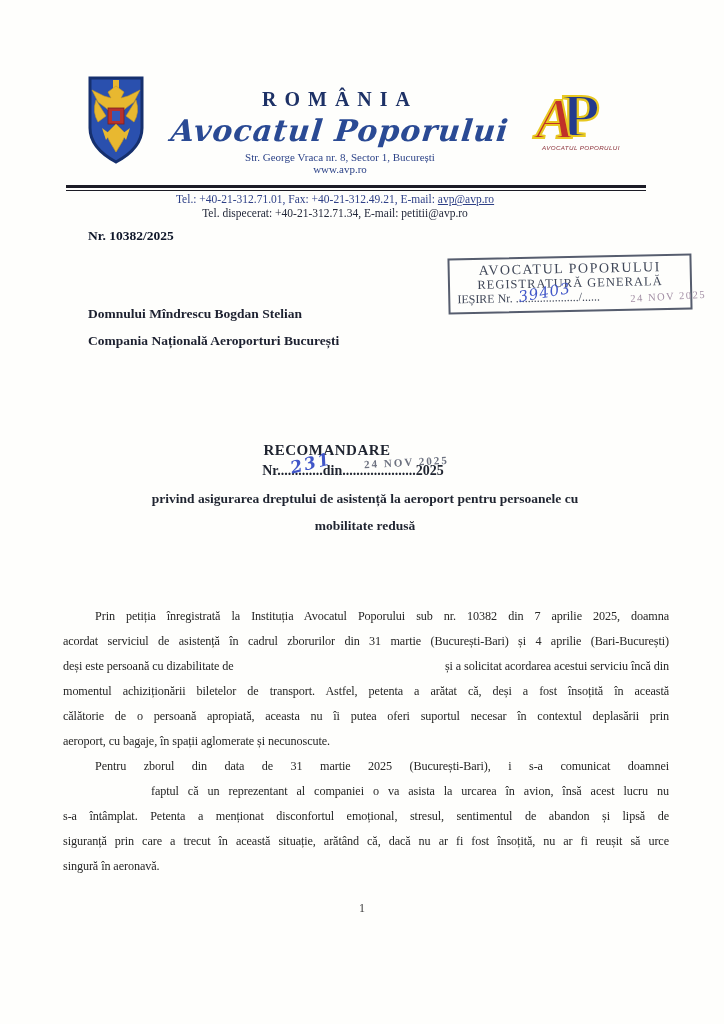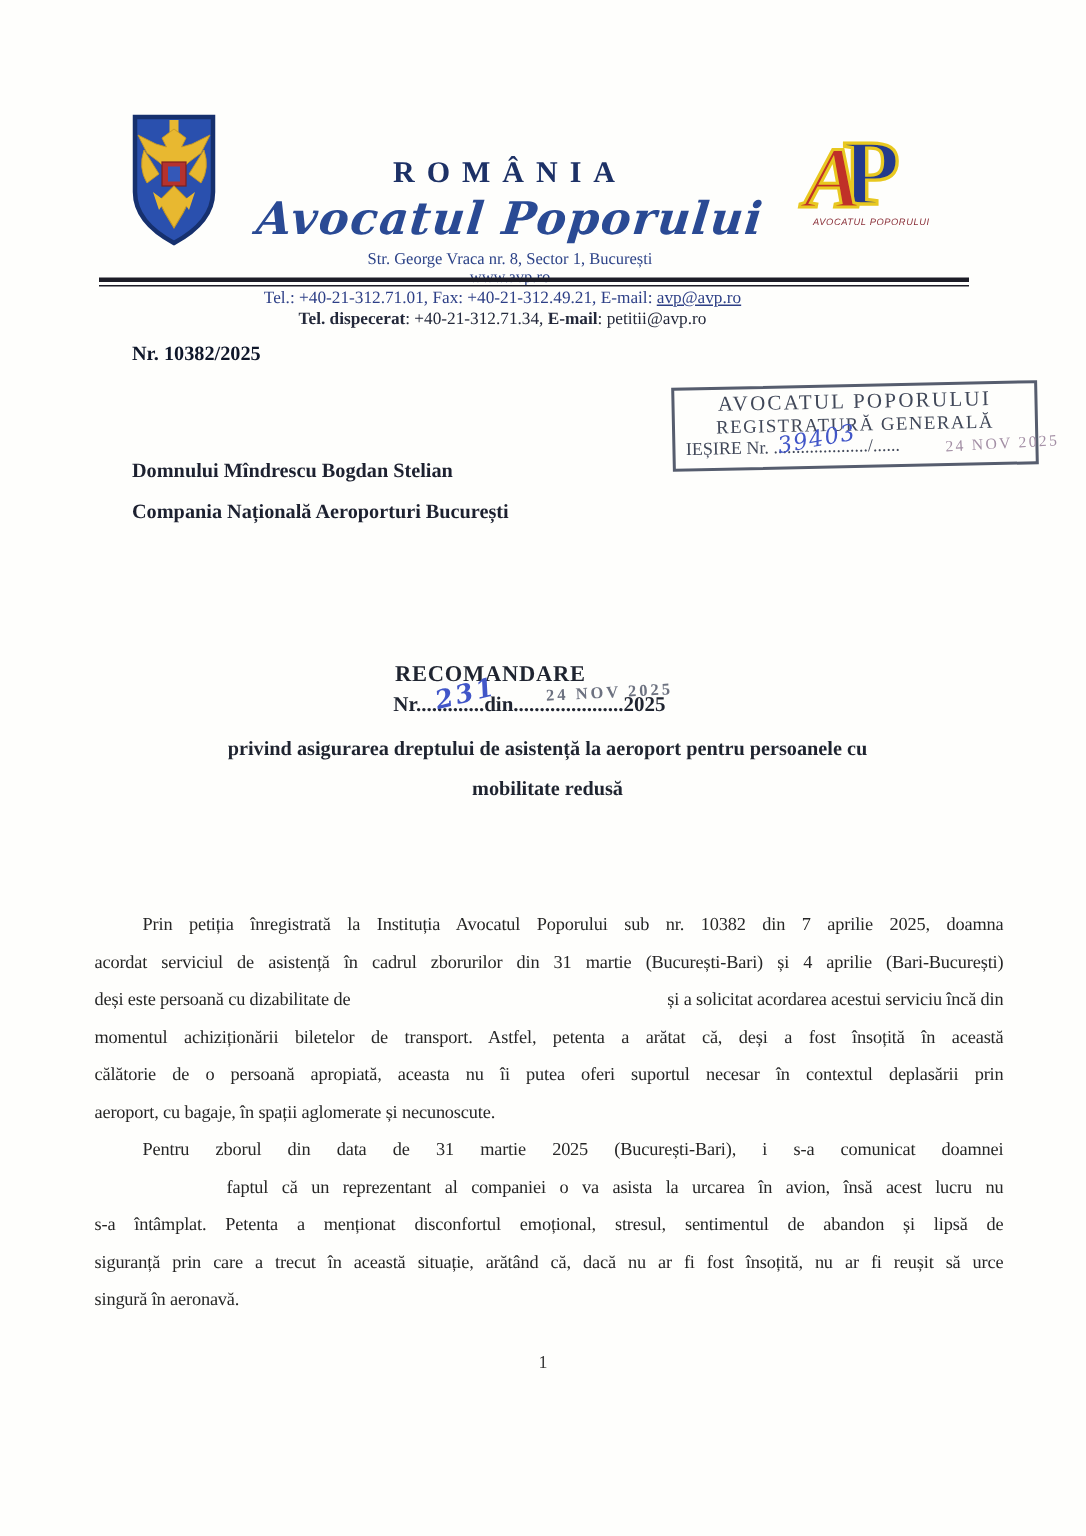--- a/index.html
+++ b/index.html
@@ -4,35 +4,35 @@
 <style>
   html,body{margin:0;padding:0;background:#e8e8e6;}
   .page{
     position:relative;width:724px;height:1024px;margin:0 auto;
     background:#fefefc;overflow:hidden;
     font-family:"Liberation Serif", serif;color:#262626;
   }
   
   .coa{position:absolute;left:88px;top:76px;width:56px;height:88px;}
   .hdr-center{position:absolute;left:150px;top:88px;width:380px;text-align:center;}
-  .country{font-size:20px;font-weight:bold;letter-spacing:8px;color:#1d3166;margin-top:16px;}
+  .country{font-size:20px;font-weight:bold;letter-spacing:8px;color:#1d3166;}
   .script-name{
     margin-top:2px;font-family:"DejaVu Serif", serif;font-style:italic;font-weight:bold;
     font-size:30px;color:#2a4a94;letter-spacing:1px;transform:skewX(-6deg);
   }
   .addr{margin-top:3px;font-size:11px;color:#2d4388;}
   .site{font-size:11px;color:#2d4388;}
   .ap-logo{position:absolute;left:528px;top:74px;width:92px;height:88px;}
   .rule{position:absolute;left:66px;top:185px;width:580px;height:2px;
         border-top:3px solid #1c1c26;border-bottom:1px solid #1c1c26;}
   .contact{position:absolute;left:85px;top:193px;width:500px;text-align:center;line-height:13.5px;}
   .contact .l1{font-size:11.5px;color:#2d3f86;}
   .contact .l1 .email{text-decoration:underline;color:#2d3f86;}
   .contact .l2{font-size:11.5px;color:#23283a;}
-  .contact .b{font-weight:bold;text-align:right;}
+  .contact .b{font-weight:normal;text-align:right;}
   
   .refno{position:absolute;left:88px;top:228px;font-size:13.5px;font-weight:bold;color:#0f172a;}
   .stamp{
     position:absolute;left:448px;top:256px;width:244px;height:56px;
     border:2px solid #565d6e;transform:rotate(-1.2deg);
     color:#414859;padding-top:3px;box-sizing:border-box;
   }
   .stamp-l1{text-align:center;font-size:14px;letter-spacing:1.5px;}
   .stamp-l2{text-align:center;font-size:12.5px;letter-spacing:1px;margin-top:-1px;}
   .stamp-l3{position:relative;font-size:12px;padding-left:7px;margin-top:-1px;white-space:nowrap;}

